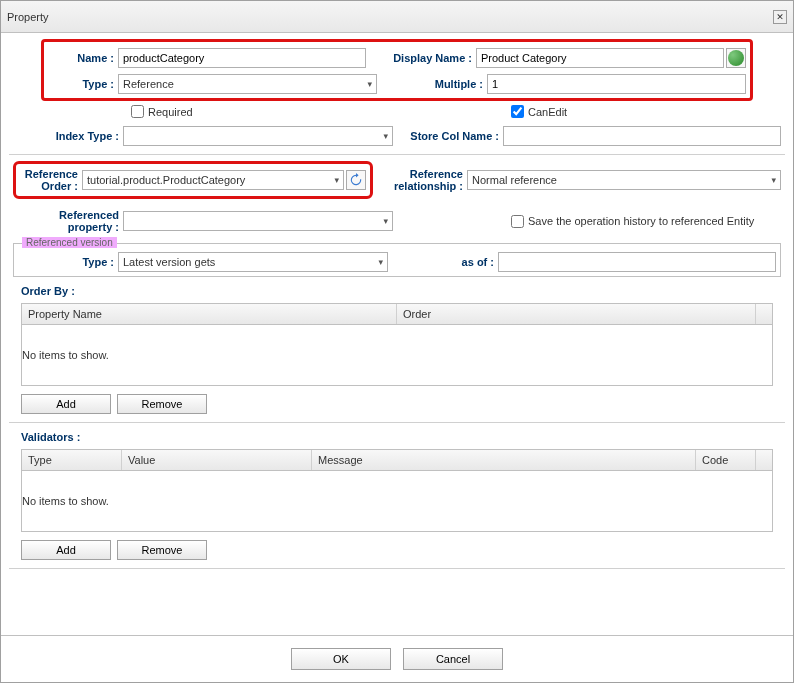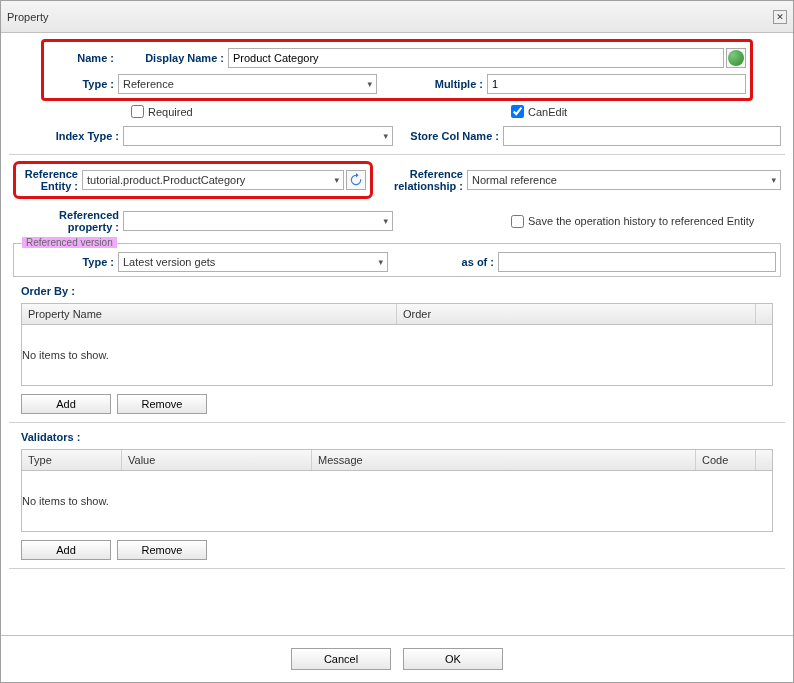--- a/index.html
+++ b/index.html
@@ -42,20 +42,21 @@
   <div class="titlebar">
     <span class="titlebar-text">Property</span>
     <span class="close-btn">✕</span>
   </div>
 
   <div class="content">
 
     <div class="highlight-box">
       <div class="row">
         <span class="label" style="width:70px">Name :</span>
+        <input type="text" style="flex: 1 1 0%;" value="productCategory">
         <span class="label" style="width:110px">Display Name :</span>
         <input type="text" style="flex: 1 1 0%;" value="Product Category">
         <span class="icon-btn">
             <span class="globe-icon"></span>
           </span>
       </div>
       <div class="row" style="margin-bottom:0">
         <span class="label" style="width:70px">Type :</span>
         <div class="select-field" style="flex:1">
           <span>Reference</span>
@@ -86,21 +87,21 @@
         <span class="dropdown-arrow">▾</span>
       </div>
       <span class="label label-w2">Store Col Name :</span>
       <input type="text" style="flex: 1 1 0%;" value="">
     </div>
 
     <div class="section-divider"></div>
 
     <div class="row" style="padding:2px 12px; align-items:center">
       <div class="ref-entity-highlight" style="display:flex; align-items:center;">
-        <span class="label" style="width:62px; line-height:1.1">Reference Entity :</span>
+        <span class="label" style="width:62px; line-height:1.1">Reference Order :</span>
         <div class="select-field" style="width:262px">
           <span>tutorial.product.ProductCategory</span>
           <span class="dropdown-arrow">▾</span>
         </div>
         <span class="icon-btn refresh-icon">
           <svg viewBox="0 0 16 16">
               <path d="M8 2a6 6 0 1 0 5.9 4.9l-1.3.4A4.7 4.7 0 1 1 8 3.3v1.8l3-2.5L8 0v2z" fill="#3b7bd1"></path>
             </svg>
         </span>
       </div>
@@ -170,16 +171,16 @@
     </div>
     <div class="btn-row">
       <button class="btn">Add</button>
       <button class="btn">Remove</button>
     </div>
 
     <div class="section-divider"></div>
   </div>
 
   <div class="footer">
+    <button class="btn">OK</button>
     <button class="btn">Cancel</button>
-    <button class="btn">OK</button>
   </div>
 </div>
 
 </body></html>

